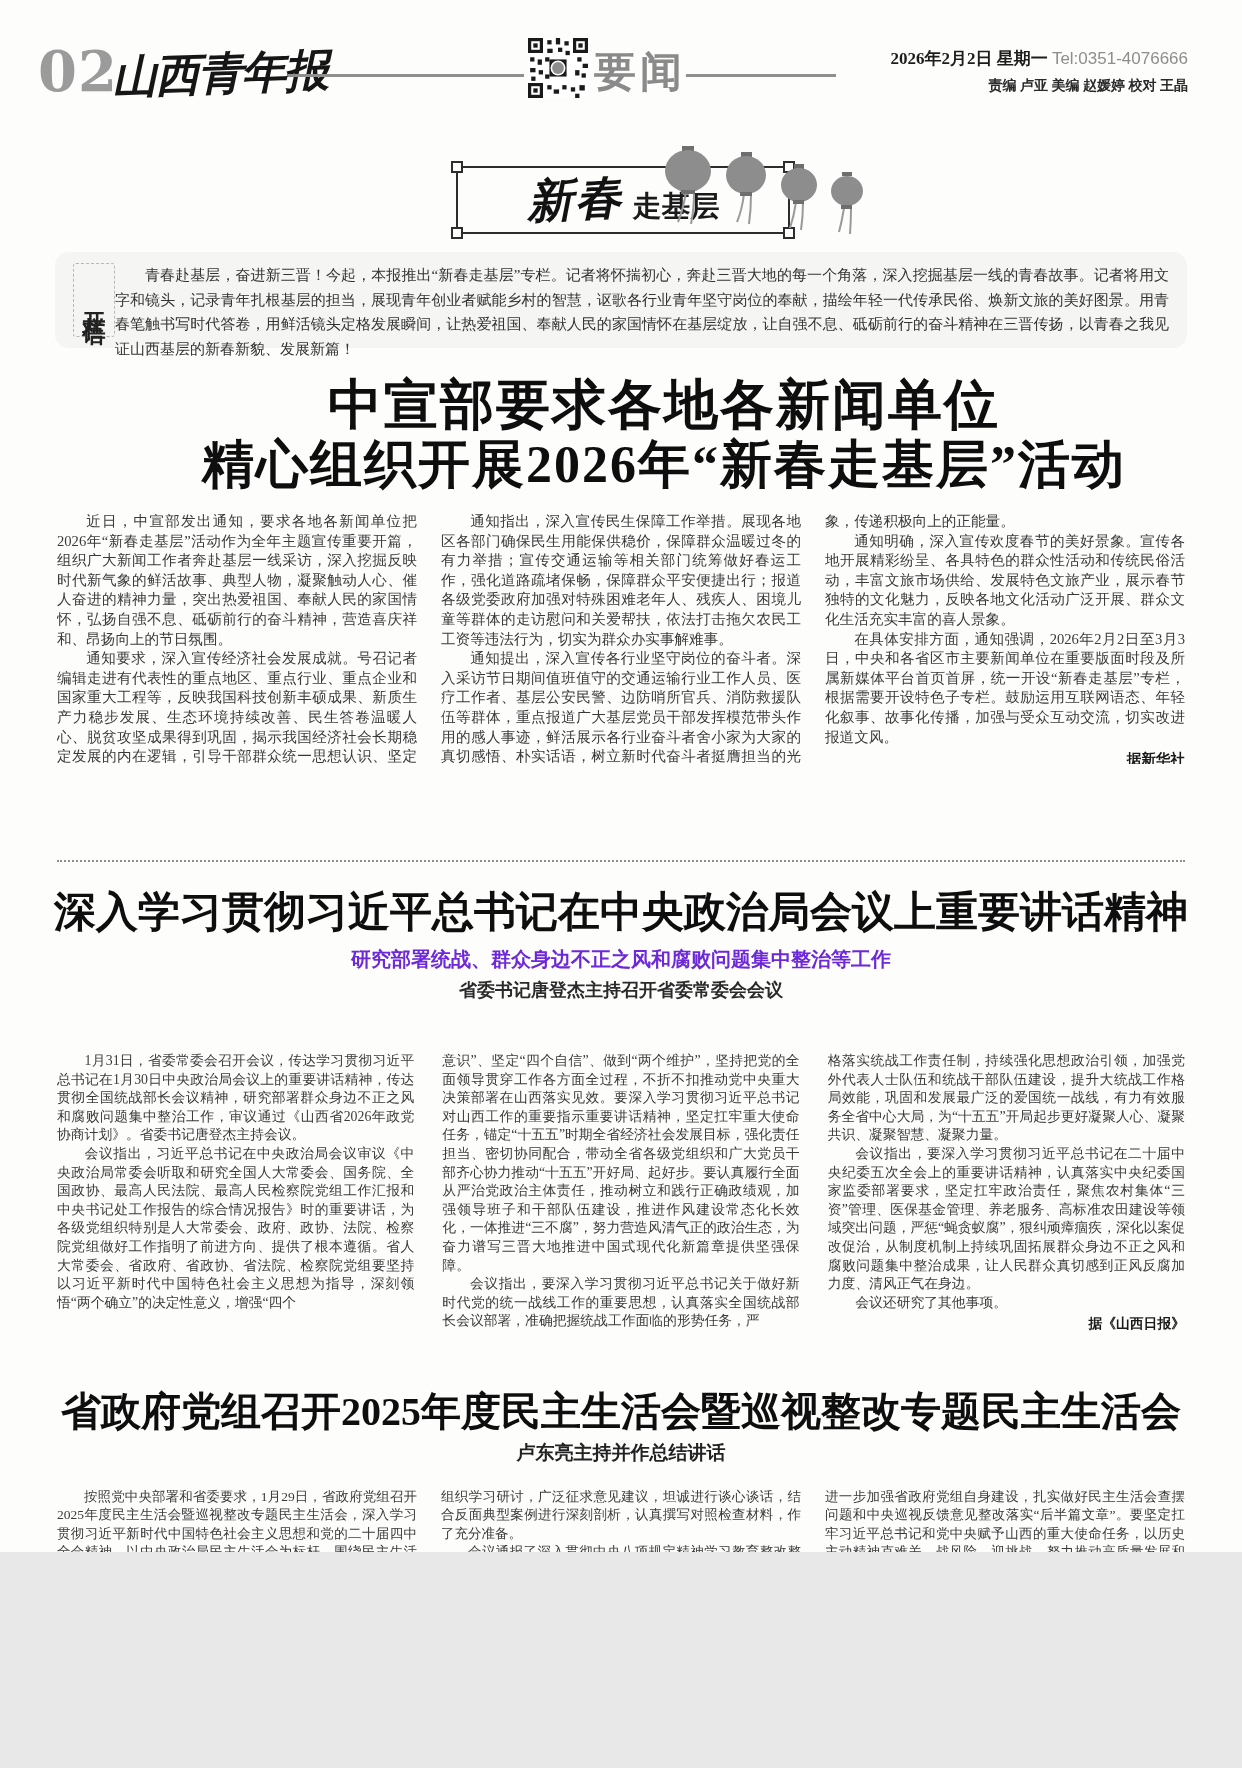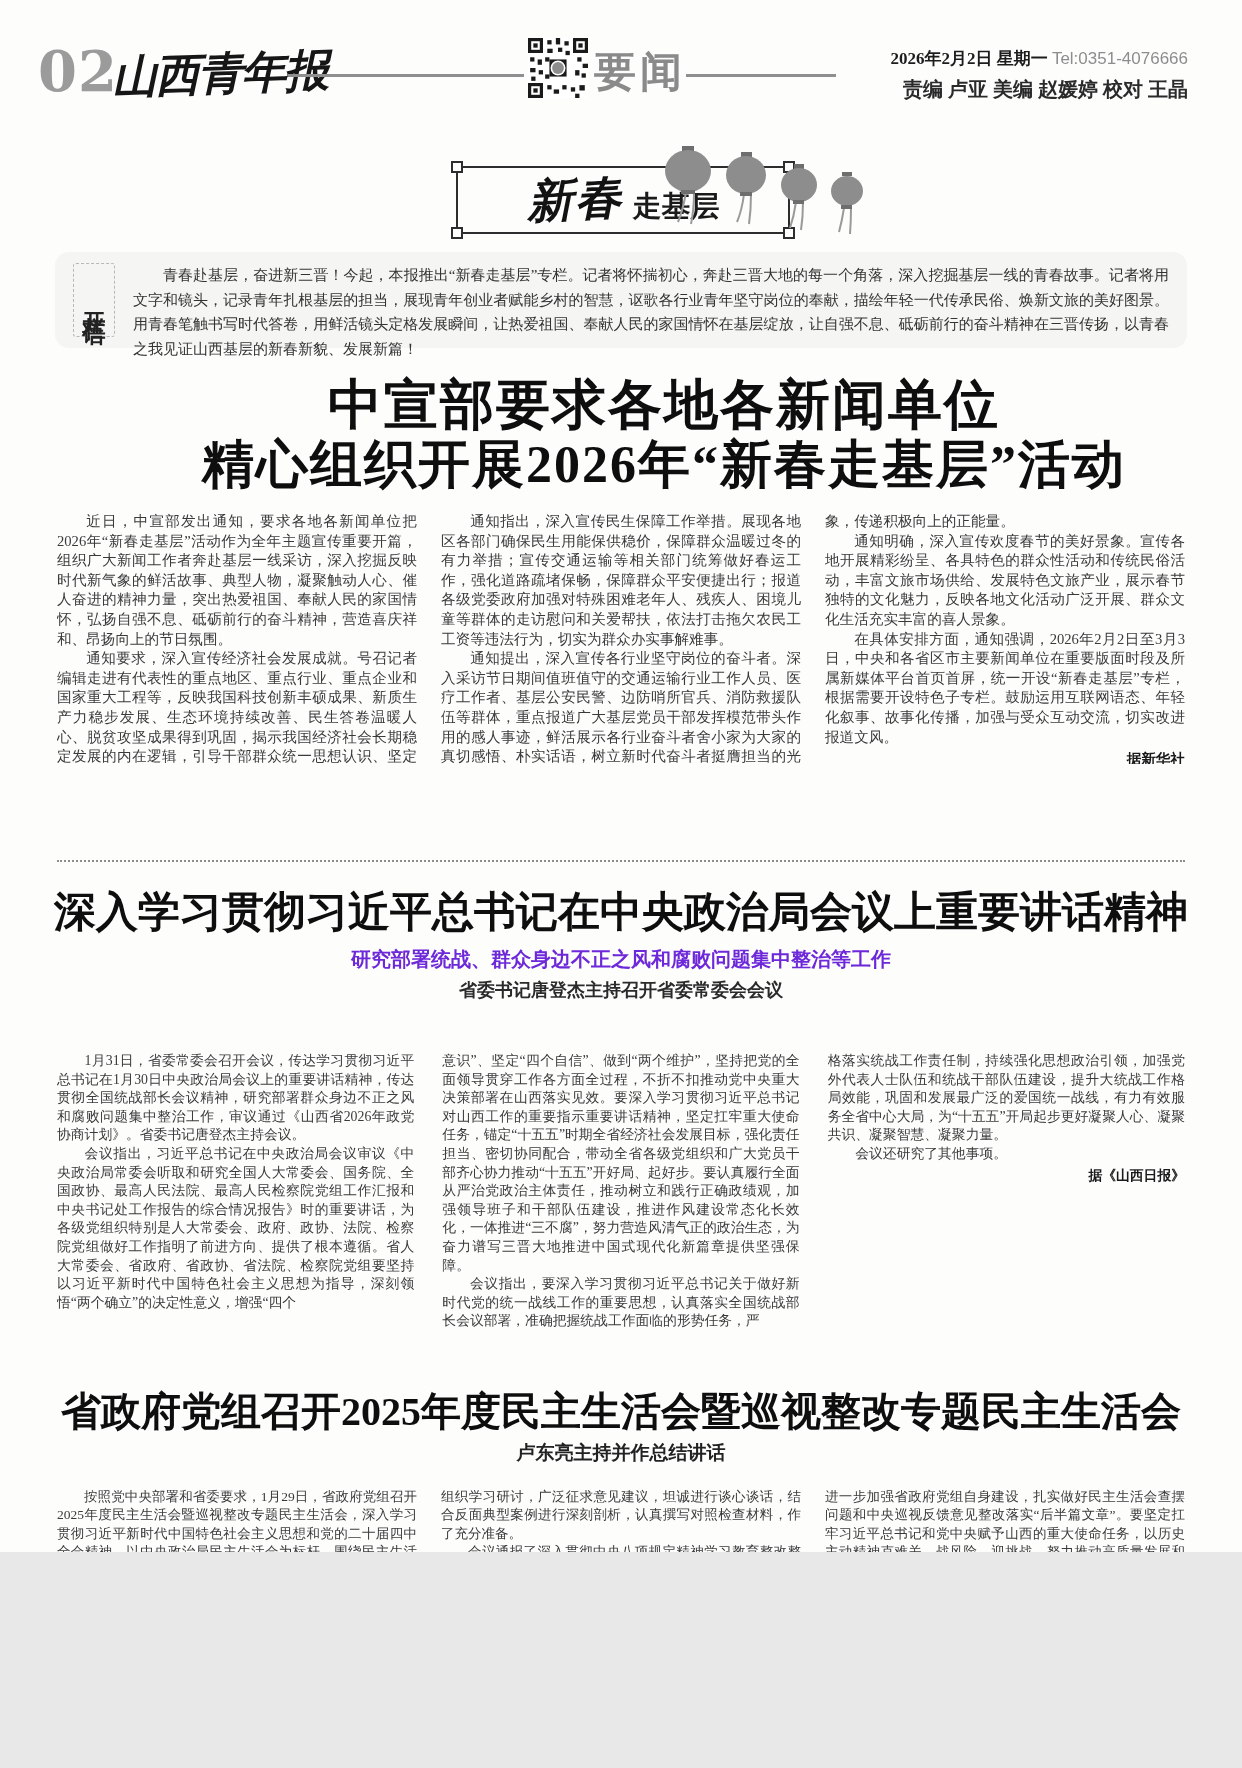--- a/index.html
+++ b/index.html
@@ -14,36 +14,36 @@
             font-style:italic;transform:rotate(-2deg);letter-spacing:-2px;white-space:nowrap;}
   .rule{position:absolute;height:3px;background:#8f8f8f;top:38px;}
   .rule1{left:250px;width:236px;}
   .rule2{left:648px;width:150px;}
   .qr{position:absolute;left:490px;top:2px;width:60px;height:60px;}
   .section{position:absolute;left:556px;top:8px;font-size:42px;font-weight:900;color:#8a8a8a;
            letter-spacing:4px;}
   .hdr-right{position:absolute;right:0;top:14px;text-align:right;line-height:1;}
   .dateline{font-size:17px;font-weight:700;color:#1c1c1c;}
   .dateline .tel{color:#8d8d8d;font-weight:400;font-family:"Liberation Sans",sans-serif;}
-  .staff{margin-top:12px;font-size:20px;color:#2a2a2a;font-weight:700;}
+  .staff{margin-top:12px;font-size:14px;color:#2a2a2a;font-weight:700;}
 
   
   .badge{position:absolute;left:456px;top:166px;width:330px;height:64px;border:2px solid #2d2d2d;
          display:flex;align-items:center;justify-content:center;gap:10px;}
   .badge .corner{position:absolute;width:8px;height:8px;border:2px solid #2d2d2d;background:#fdfdfc;}
   .c-tl{left:-7px;top:-7px;} .c-tr{right:-7px;top:-7px;}
   .c-bl{left:-7px;bottom:-7px;} .c-br{right:-7px;bottom:-7px;}
   .badge-main{font-size:46px;font-weight:900;color:#121212;font-style:italic;letter-spacing:2px;
               transform:rotate(-3deg);line-height:1;}
   .badge-sub{font-size:29px;font-weight:900;color:#1a1a1a;line-height:1;padding-top:12px;}
   .lanterns{position:absolute;right:-110px;top:-32px;width:250px;height:110px;overflow:visible;}
 
   
   .intro{position:absolute;left:55px;top:252px;width:1132px;height:96px;background:#f5f5f3;
-         border-radius:14px;box-sizing:border-box;padding:11px 18px;display:flex;gap:18px;}
+         border-radius:14px;box-sizing:border-box;padding:11px 18px;display:flex;gap:0;}
   .intro-label{width:40px;border:1.5px dashed #b8b8b8;border-radius:3px;display:flex;align-items:center;
                justify-content:center;writing-mode:vertical-rl;text-orientation:upright;
                font-size:23px;font-weight:700;color:#222;letter-spacing:5px;flex:none;}
   .intro-text{flex:1;font-size:15px;line-height:24.5px;text-align:justify;text-indent:2em;color:#333;}
 
   
   .a1-title{position:absolute;left:0;width:1242px;top:376px;text-align:center;color:#0e0e0e;
             font-weight:900;line-height:59px;letter-spacing:2px;padding-left:43px;}
   .a1-title .t1{font-size:54px;} .a1-title .t2{font-size:52px;}
   .a2-title{position:absolute;left:0;width:1242px;top:884px;text-align:center;font-size:42px;
@@ -206,20 +206,21 @@
     <div class="col">
       <p class="para">1月31日，省委常委会召开会议，传达学习贯彻习近平总书记在1月30日中央政治局会议上的重要讲话精神，传达贯彻全国统战部长会议精神，研究部署群众身边不正之风和腐败问题集中整治工作，审议通过《山西省2026年政党协商计划》。省委书记唐登杰主持会议。</p>
       <p class="para">会议指出，习近平总书记在中央政治局会议审议《中央政治局常委会听取和研究全国人大常委会、国务院、全国政协、最高人民法院、最高人民检察院党组工作汇报和中央书记处工作报告的综合情况报告》时的重要讲话，为各级党组织特别是人大常委会、政府、政协、法院、检察院党组做好工作指明了前进方向、提供了根本遵循。省人大常委会、省政府、省政协、省法院、检察院党组要坚持以习近平新时代中国特色社会主义思想为指导，深刻领悟“两个确立”的决定性意义，增强“四个</p>
     </div>
     <div class="col">
       <p class="para cont">意识”、坚定“四个自信”、做到“两个维护”，坚持把党的全面领导贯穿工作各方面全过程，不折不扣推动党中央重大决策部署在山西落实见效。要深入学习贯彻习近平总书记对山西工作的重要指示重要讲话精神，坚定扛牢重大使命任务，锚定“十五五”时期全省经济社会发展目标，强化责任担当、密切协同配合，带动全省各级党组织和广大党员干部齐心协力推动“十五五”开好局、起好步。要认真履行全面从严治党政治主体责任，推动树立和践行正确政绩观，加强领导班子和干部队伍建设，推进作风建设常态化长效化，一体推进“三不腐”，努力营造风清气正的政治生态，为奋力谱写三晋大地推进中国式现代化新篇章提供坚强保障。</p>
       <p class="para">会议指出，要深入学习贯彻习近平总书记关于做好新时代党的统一战线工作的重要思想，认真落实全国统战部长会议部署，准确把握统战工作面临的形势任务，严</p>
     </div>
     <div class="col">
       <p class="para cont">格落实统战工作责任制，持续强化思想政治引领，加强党外代表人士队伍和统战干部队伍建设，提升大统战工作格局效能，巩固和发展最广泛的爱国统一战线，有力有效服务全省中心大局，为“十五五”开局起步更好凝聚人心、凝聚共识、凝聚智慧、凝聚力量。</p>
+      <p class="para">会议指出，要深入学习贯彻习近平总书记在二十届中央纪委五次全会上的重要讲话精神，认真落实中央纪委国家监委部署要求，坚定扛牢政治责任，聚焦农村集体“三资”管理、医保基金管理、养老服务、高标准农田建设等领域突出问题，严惩“蝇贪蚁腐”，狠纠顽瘴痼疾，深化以案促改促治，从制度机制上持续巩固拓展群众身边不正之风和腐败问题集中整治成果，让人民群众真切感到正风反腐加力度、清风正气在身边。</p>
       <p class="para">会议还研究了其他事项。</p>
       <p class="source">据《山西日报》</p>
     </div>
   </div>
 
   <div class="a3-title">省政府党组召开2025年度民主生活会暨巡视整改专题民主生活会</div>
   <div class="a3-sub">卢东亮主持并作总结讲话</div>
 
   <div class="cols cols-a3">
     <div class="col">

